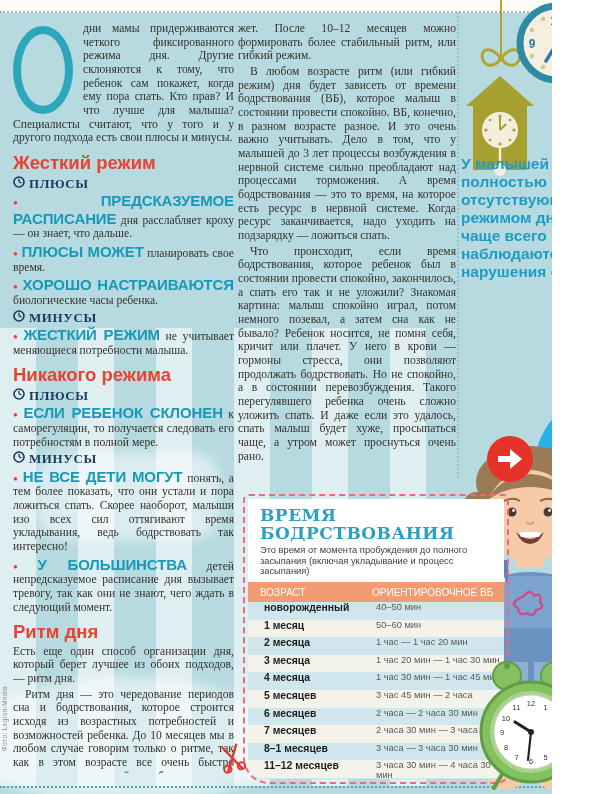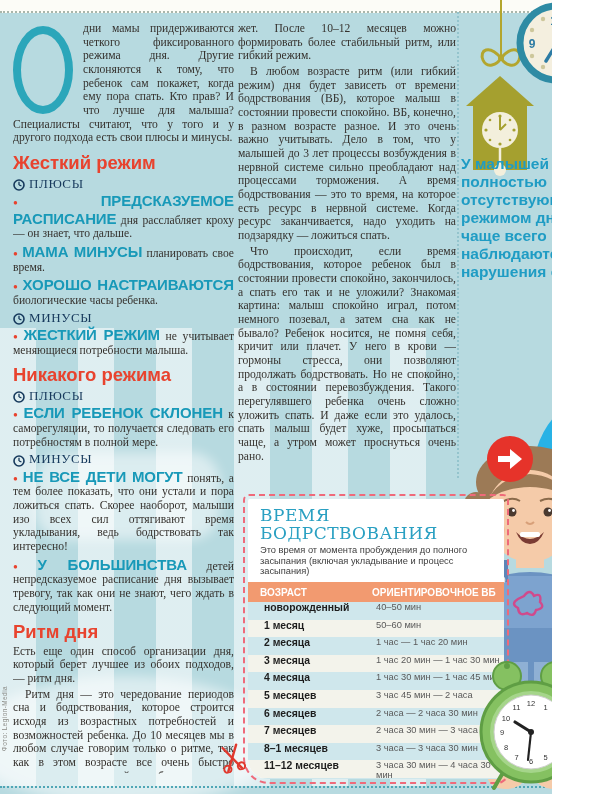--- a/index.html
+++ b/index.html
@@ -20,21 +20,21 @@
   .col{position:absolute;top:22px;color:#35312d;font-size:11.6px;line-height:1.18;text-align:justify;z-index:2;}
   .col-left{left:13px;width:221px;height:752px;overflow:hidden;}
   .col-right{left:238px;width:218px;height:466px;overflow:hidden;}
   .col p{margin:0 0 2px 0;}
   .indent{text-indent:12px;}
   .dropcap{float:left;width:60px;height:88px;margin:4px 10px 2px 0;border:8px solid #2ba6ba;
     border-radius:50%;box-sizing:border-box;}
   .dropcap span{font-size:0;}
   h2{font-family:"Liberation Sans",sans-serif;font-weight:700;font-size:18.5px;color:#e8432e;
      margin:9px 0 3px 0;line-height:1;}
-  .pm-label{display:flex;align-items:flex-end;gap:4px;font-weight:400;font-size:13px;color:#16395c;
+  .pm-label{display:flex;align-items:flex-start;gap:4px;font-weight:700;font-size:13px;color:#16395c;
      letter-spacing:.6px;margin:2px 0 1px 0;}
   .pm-label svg{flex:0 0 auto;}
   .bullet{margin:0 0 2px 0;}
   .dot{color:#e8432e;font-family:"Liberation Sans",sans-serif;font-size:8px;vertical-align:1px;margin-right:3px;}
   .lead{font-family:"Liberation Sans",sans-serif;font-weight:700;font-size:15px;color:#1899b8;letter-spacing:-.1px;}
 
   
   .callout{position:absolute;left:461px;top:155px;width:137px;z-index:2;
     font-family:"Liberation Sans",sans-serif;font-weight:700;font-size:15.5px;line-height:1.16;color:#1f9cc4;}
 
@@ -43,26 +43,26 @@
   .abs{position:absolute;}
   .blue-circle{position:absolute;left:533px;top:386px;width:176px;height:176px;border-radius:50%;
     background:#28b2e5;z-index:1;}
   .arrow-btn{position:absolute;left:487px;top:436px;width:46px;height:46px;border-radius:50%;
     background:#e6332a;z-index:4;display:flex;align-items:center;justify-content:center;}
 
   
   .coupon{position:absolute;left:243px;top:494px;width:266px;height:290px;box-sizing:border-box;
     border:2px dashed #ef6a7a;border-radius:6px 6px 12px 26px;padding:3px;z-index:5;}
   .card{width:100%;height:100%;background:#ffffff;border-radius:2px 2px 8px 20px;overflow:hidden;}
-  .tbl-title{font-family:"DejaVu Serif",serif;font-weight:400;font-size:17px;line-height:1.03;
+  .tbl-title{font-family:"DejaVu Serif",serif;font-weight:700;font-size:17px;line-height:1.03;
     color:#2aa0c2;letter-spacing:.5px;padding:8px 10px 0 12px;}
   .tbl-sub{font-family:"Liberation Sans",sans-serif;font-size:9.3px;line-height:1.15;color:#3c3c3c;
     padding:3px 10px 5px 12px;}
   .thead{display:flex;align-items:center;background:#f29a70;color:#fff;
-    font-family:"Liberation Sans",sans-serif;font-weight:700;font-size:10px;height:20px;padding-left:12px;}
+    font-family:"Liberation Sans",sans-serif;font-weight:400;font-size:10px;height:20px;padding-left:12px;}
   .thead .h1{width:112px;flex:0 0 auto;}
   .trow{display:flex;align-items:flex-start;height:17.6px;padding-left:16px;
     font-family:"Liberation Sans",sans-serif;}
   .trow:nth-of-type(odd){background:#f3f3eb;}
   .trow:nth-of-type(even){background:#cfe7ec;}
   .trow .age{width:112px;flex:0 0 auto;font-weight:700;font-size:10.4px;color:#1d1d1d;}
   .trow .val{font-size:9.3px;color:#5a5a5a;}
   .dash-tail{position:absolute;left:502px;top:748px;width:72px;height:26px;z-index:4;
     border-bottom:2px dashed #ef6a7a;border-right:2px dashed #ef6a7a;border-radius:0 0 26px 0;}
 
@@ -132,21 +132,21 @@
     <h2>Жесткий режим</h2>
     <div class="pm-label">
       <svg width="12" height="12" viewBox="0 0 12 12">
           <circle cx="6" cy="6" r="5" fill="none" stroke="#16395c" stroke-width="1.6"></circle>
           <line x1="6" y1="6" x2="6" y2="2.8" stroke="#16395c" stroke-width="1.3"></line>
           <line x1="6" y1="6" x2="8.4" y2="6.8" stroke="#16395c" stroke-width="1.3"></line>
         </svg>
       <span>ПЛЮСЫ</span>
     </div>
     <p class="bullet"><span class="dot">●</span><span class="lead">ПРЕДСКАЗУЕМОЕ РАСПИСАНИЕ</span><span> дня расслабляет кроху — он знает, что дальше.</span></p>
-    <p class="bullet"><span class="dot">●</span><span class="lead">МАМА МИНУСЫ</span><span> планировать свое время.</span></p>
+    <p class="bullet"><span class="dot">●</span><span class="lead">ПЛЮСЫ МОЖЕТ</span><span> планировать свое время.</span></p>
     <p class="bullet"><span class="dot">●</span><span class="lead">ХОРОШО НАСТРАИВАЮТСЯ</span><span> биологические часы ребенка.</span></p>
     <div class="pm-label">
       <svg width="12" height="12" viewBox="0 0 12 12">
           <circle cx="6" cy="6" r="5" fill="none" stroke="#16395c" stroke-width="1.6"></circle>
           <line x1="6" y1="6" x2="6" y2="2.8" stroke="#16395c" stroke-width="1.3"></line>
           <line x1="6" y1="6" x2="8.4" y2="6.8" stroke="#16395c" stroke-width="1.3"></line>
         </svg>
       <span>МИНУСЫ</span>
     </div>
     <p class="bullet"><span class="dot">●</span><span class="lead">ЖЕСТКИЙ РЕЖИМ</span><span> не учитывает меняющиеся потребности малыша.</span></p>

